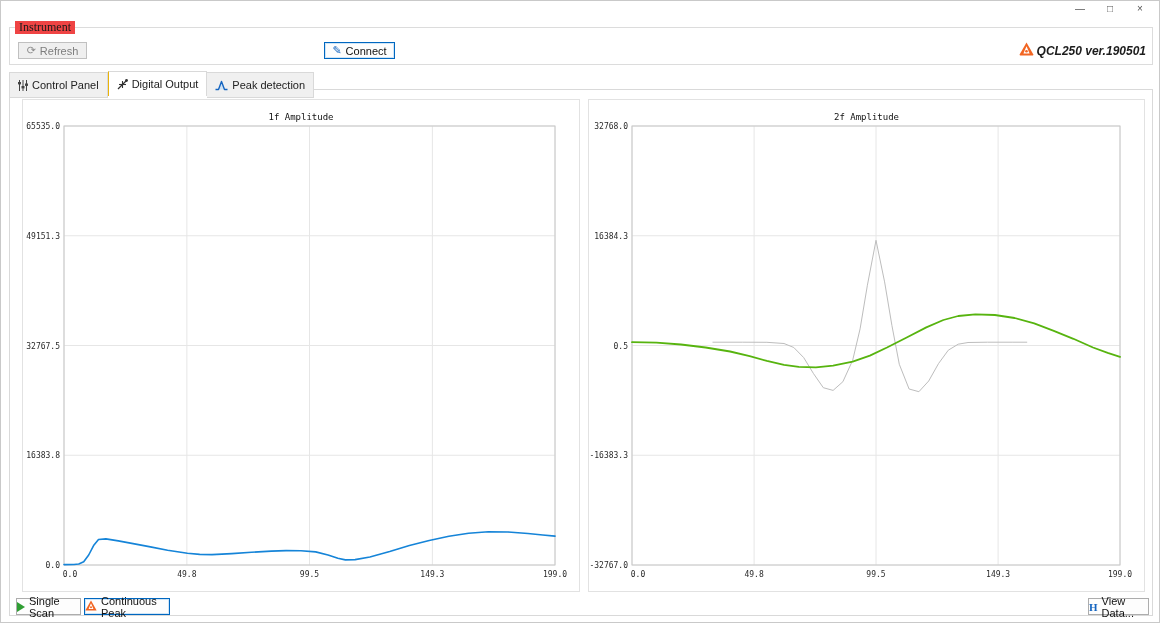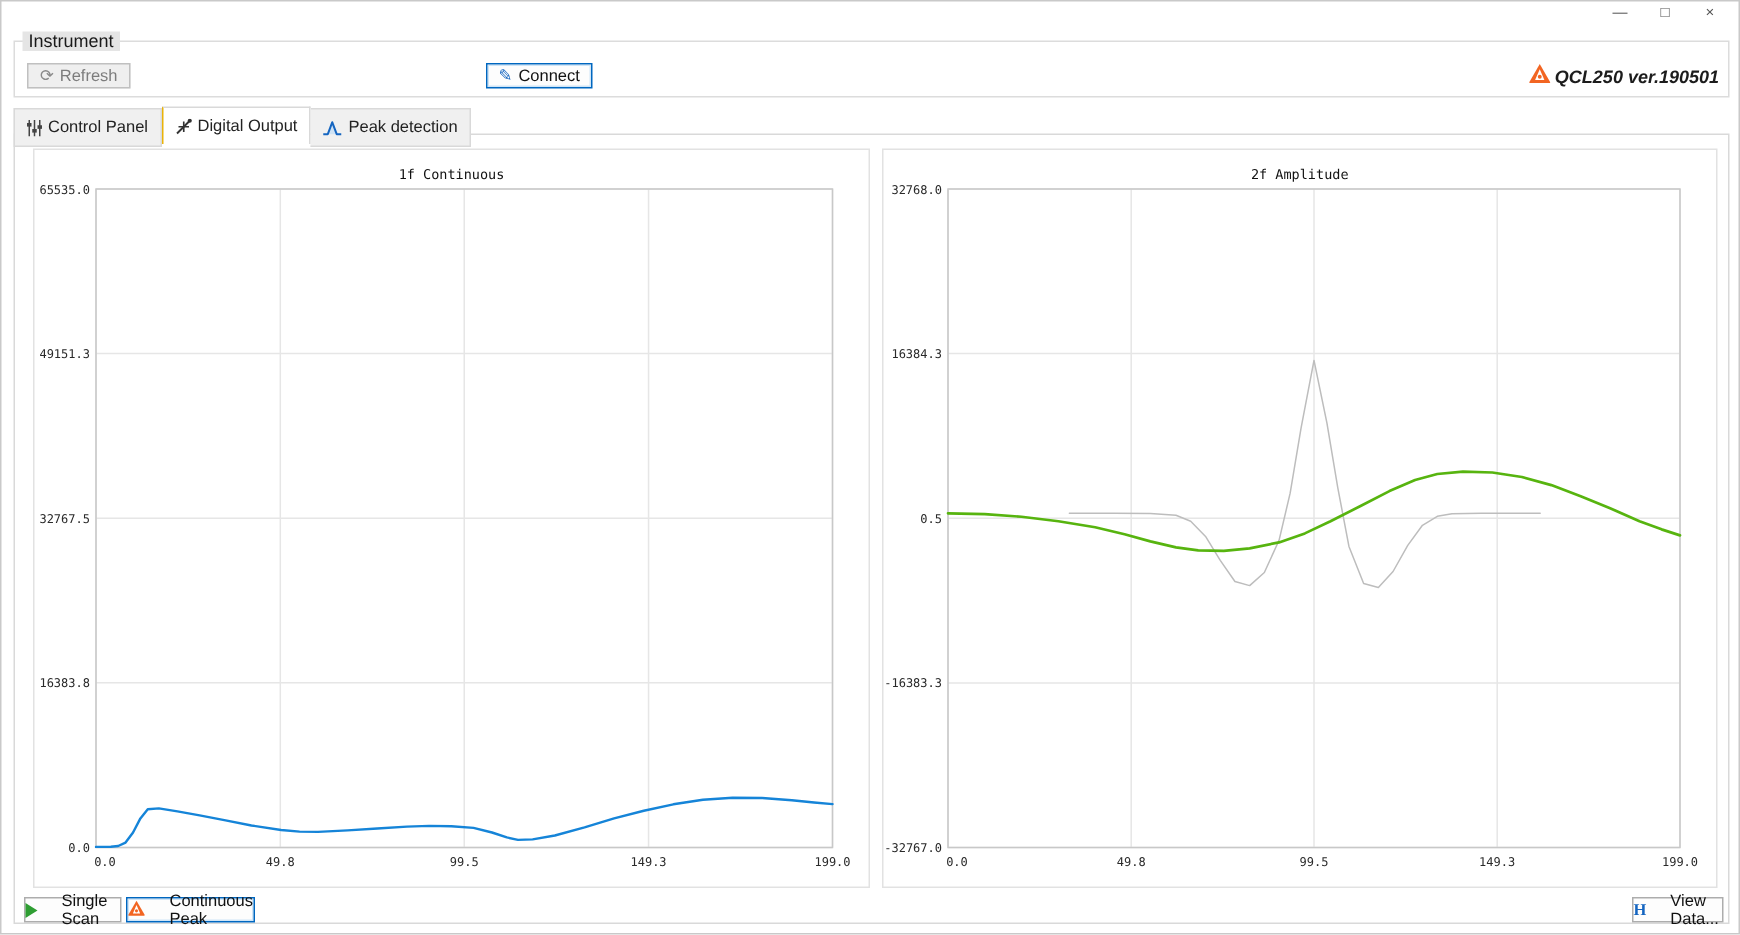--- a/index.html
+++ b/index.html
@@ -23,22 +23,22 @@
     width:30px; height:15px; display:flex; align-items:center; justify-content:center;
     color:#555; font-size:10px; line-height:1; cursor:default;
   }
 
   
   .groupbox {
     position:absolute; left:8px; top:26px; width:1144px; height:38px;
     border:1px solid #dcdcdc;
   }
   .groupbox-label {
-    position:absolute; left:5px; top:-7px; background:#e5e5e5;
-    padding:0 4px; font-size:12px; color:#1a1a1a; line-height:13px;
+    position:absolute; left:5px; top:-7px; background:#ef4444;
+    padding:0 4px; font-size:12px; color:#1a1a1a; line-height:13px;font-family:Liberation Serif, serif;
   }
   .toolbar-btn {
     position:absolute; top:14px; height:17px;
     display:flex; align-items:center; justify-content:center; gap:4px;
     font-size:11px; border:1px solid #c0c0c0; background:#efefef;
   }
   .btn-refresh { left:8px; width:69px; color:#7d7d7d; }
   .combo {
     position:absolute; left:82px; top:14px; width:222px; height:17px;
     border:1px solid #c0c0c0; background:#efefef; color:#7d7d7d;
@@ -95,21 +95,21 @@
   .chart-title {
     position:absolute; top:12px; left:0; right:0; text-align:center;
     font:9px "DejaVu Sans Mono", monospace; color:#111;
   }
   .chart-svg { position:absolute; left:0; top:0; }
   .tick { font:8px "DejaVu Sans Mono", monospace; fill:#2a2a2a; }
 
   
   .foot-btn {
     position:absolute; height:17px;
-    display:flex; align-items:center; justify-content:center; gap:16px;
+    display:flex; align-items:center; justify-content:center; gap:4px;
     font-size:11px; color:#111; background:#fdfdfd; border:1px solid #adadad;
   }
   .btn-single { left:6px; top:508px; width:65px; }
   .btn-continuous {
     left:74px; top:508px; width:86px;
     border:1px solid #0067c0; box-shadow:0 0 0 1px #cfe5f7 inset;
   }
   .btn-viewdata { left:1078px; top:508px; width:61px; }
   .play-tri {
     width:0; height:0; border-left:8px solid #2f9e33;
@@ -218,21 +218,21 @@
         <text x="37" y="248.5" text-anchor="end" class="tick">32767.5</text>
         <text x="37" y="358.24966506446935" text-anchor="end" class="tick">16383.8</text>
         <text x="37" y="468" text-anchor="end" class="tick">0.0</text>
         <text x="47" y="477" text-anchor="middle" class="tick">0.0</text>
         <text x="163.87336683417084" y="477" text-anchor="middle" class="tick">49.8</text>
         <text x="286.5" y="477" text-anchor="middle" class="tick">99.5</text>
         <text x="409.3733668341709" y="477" text-anchor="middle" class="tick">149.3</text>
         <text x="532" y="477" text-anchor="middle" class="tick">199.0</text>
         <polyline points="41.0,464.6 50.9,464.5 55.8,464.0 60.7,461.7 65.7,455.0 70.6,445.6 75.5,439.5 82.9,438.9 95.3,440.9 110.1,443.6 127.4,446.9 144.6,450.3 164.4,453.3 176.7,454.4 189.0,454.6 208.8,453.6 228.5,452.3 248.3,451.1 263.1,450.6 277.9,450.8 292.7,451.9 305.0,455.0 314.9,458.3 322.3,459.9 332.1,459.6 346.9,457.0 366.7,451.6 386.4,445.6 406.2,440.5 425.9,436.2 445.6,433.2 465.4,431.8 485.1,432.0 504.9,433.5 519.7,435.0 532.0,436.1" fill="none" stroke="#1584d8" stroke-width="1.6" stroke-linejoin="round" stroke-linecap="round"></polyline>
       </svg>
-    <div class="chart-title">1f Continuous</div>
+    <div class="chart-title">1f Amplitude</div>
   </div>
 
   <div class="chart-panel right">
     <svg class="chart-svg" id="chart1" width="555" height="491">
         <line x1="43" y1="26" x2="43" y2="465" stroke="#e6e6e6"></line>
         <line x1="165.12261306532662" y1="26" x2="165.12261306532662" y2="465" stroke="#e6e6e6"></line>
         <line x1="287" y1="26" x2="287" y2="465" stroke="#e6e6e6"></line>
         <line x1="409.1226130653267" y1="26" x2="409.1226130653267" y2="465" stroke="#e6e6e6"></line>
         <line x1="531" y1="26" x2="531" y2="465" stroke="#e6e6e6"></line>
         <line x1="43" y1="26" x2="531" y2="26" stroke="#e6e6e6"></line>

